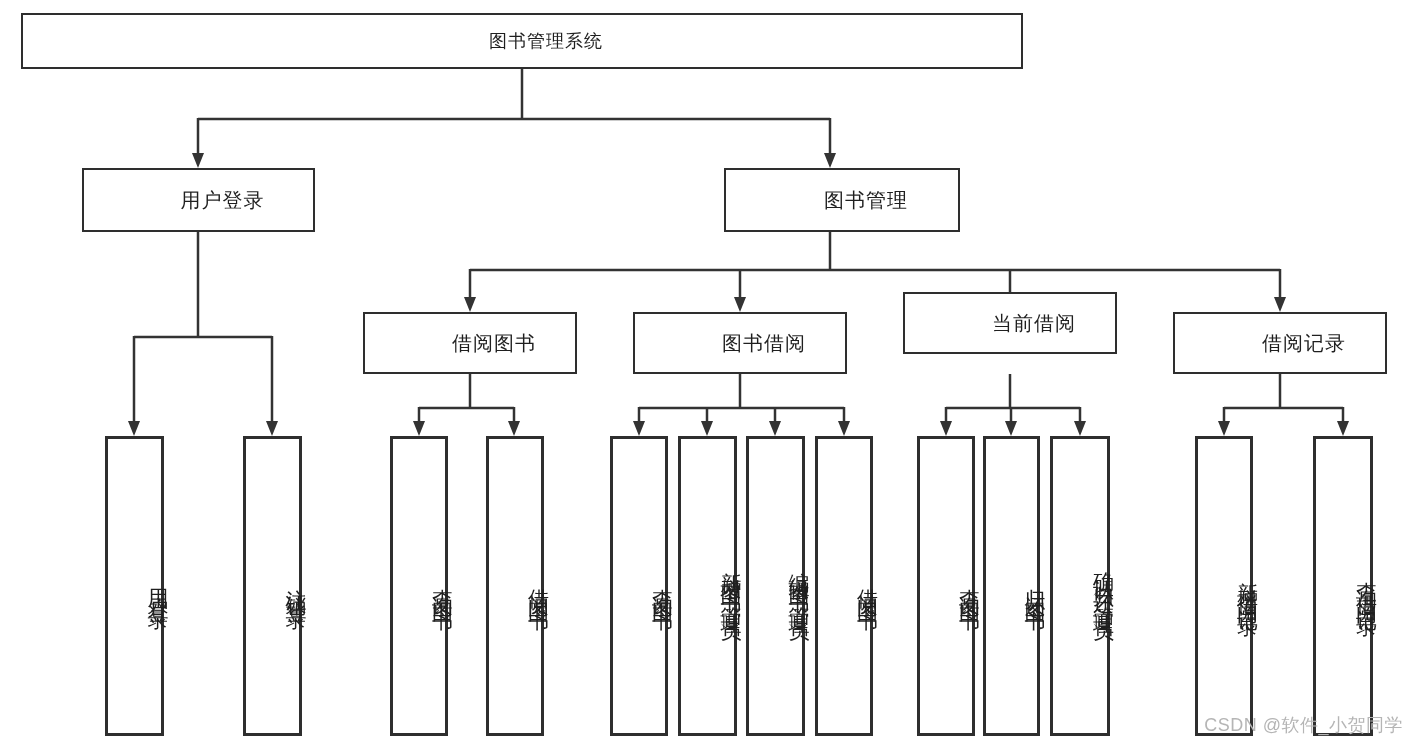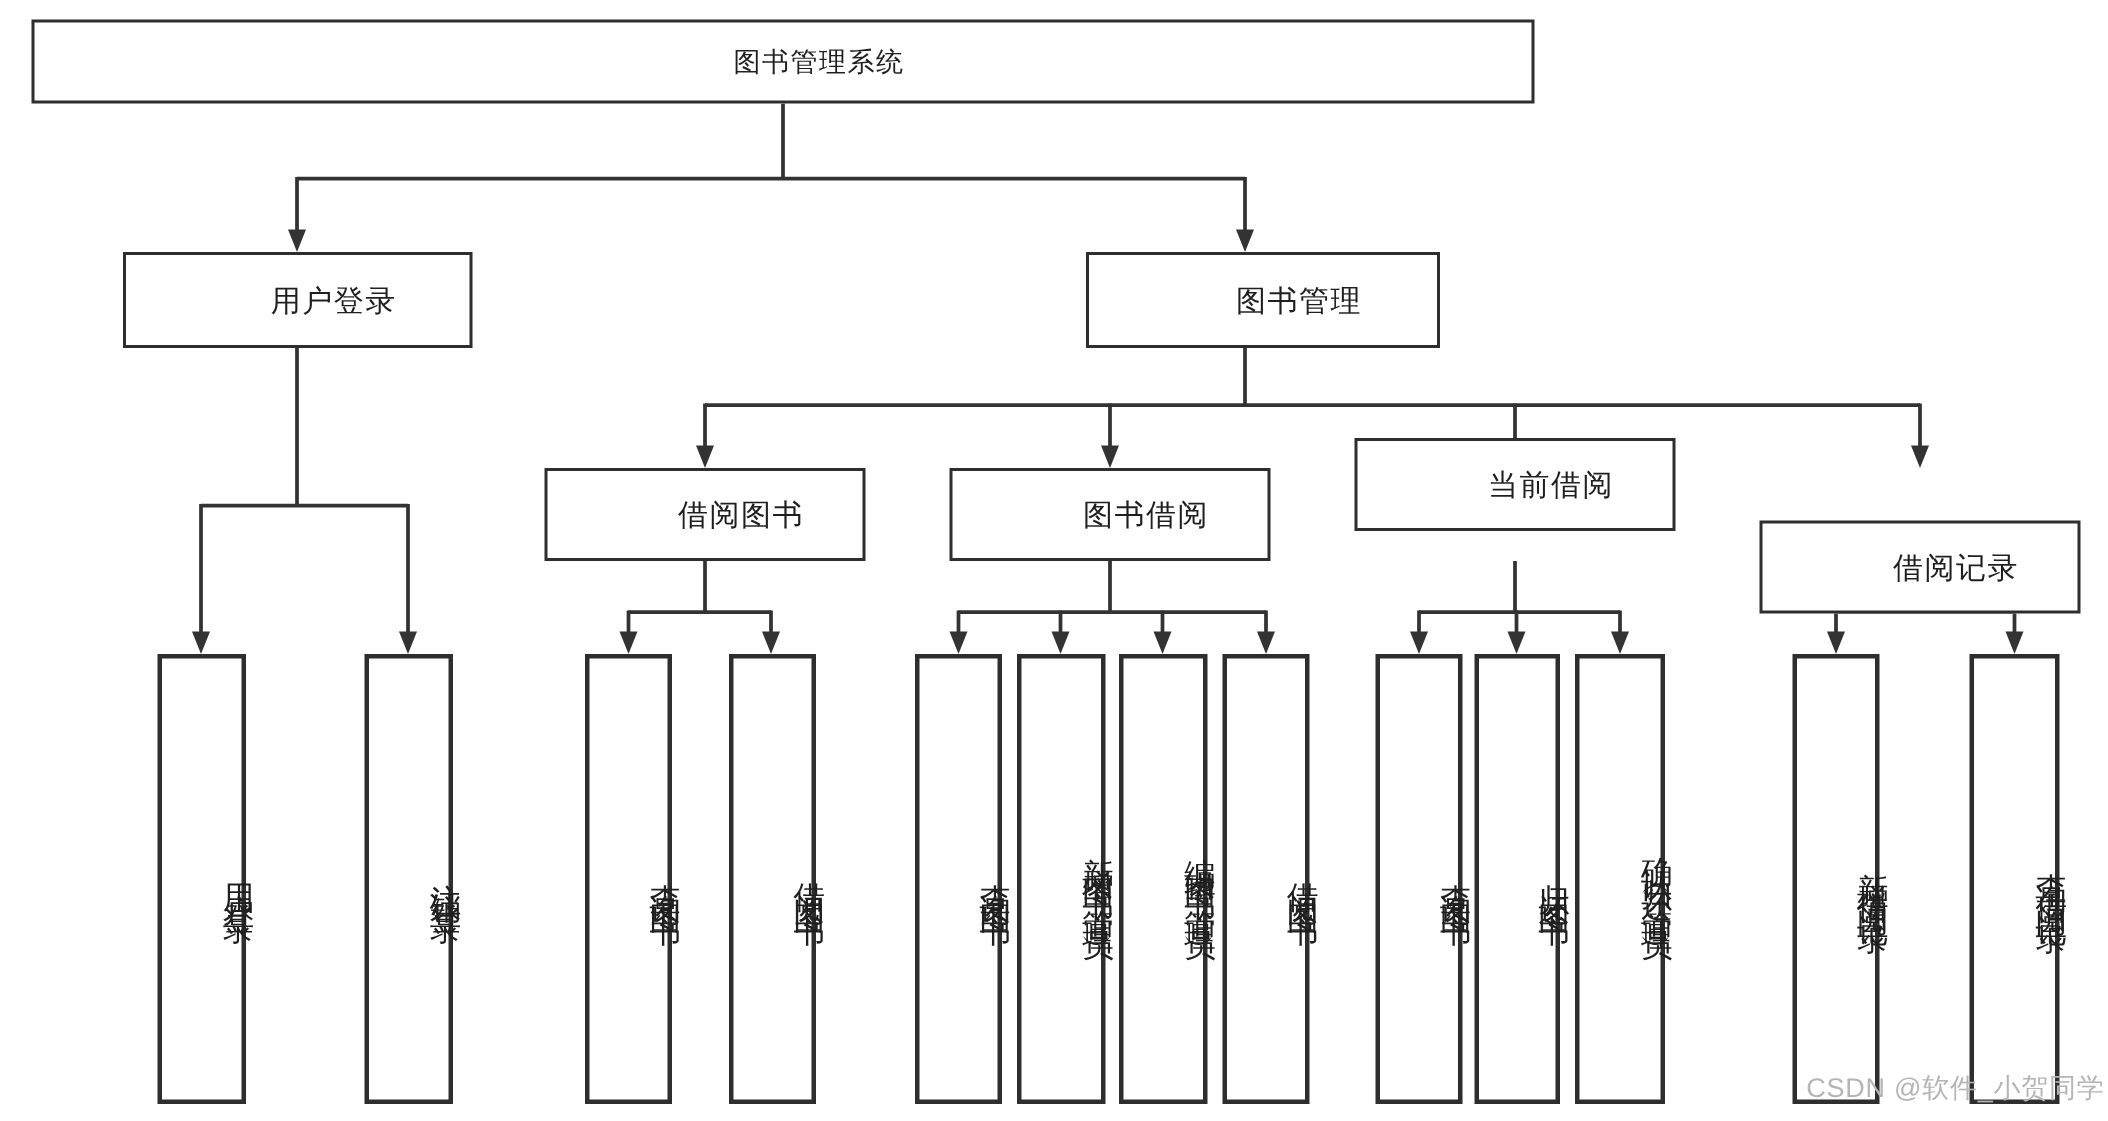--- a/index.html
+++ b/index.html
@@ -138,21 +138,21 @@
 
   <div class="node node-l3" style="left:363px; top:312px; width:214px; height:62px;">
     <span>借阅图书</span>
   </div>
   <div class="node node-l3" style="left:633px; top:312px; width:214px; height:62px;text-align:right;">
     <span>图书借阅</span>
   </div>
   <div class="node node-l3" style="left:903px; top:292px; width:214px; height:62px;">
     <span>当前借阅</span>
   </div>
-  <div class="node node-l3" style="left:1173px; top:312px; width:214px; height:62px;margin-top:35px;">
+  <div class="node node-l3" style="left:1173px; top:312px; width:214px; height:62px;">
     <span>借阅记录</span>
   </div>
 
   <div class="node leaf" style="left:105px; top:436px; width:59px; height:300px;">
     <span>用户登录</span>
   </div>
   <div class="node leaf" style="left:243px; top:436px; width:59px; height:300px;">
     <span>注销登录</span>
   </div>
 

